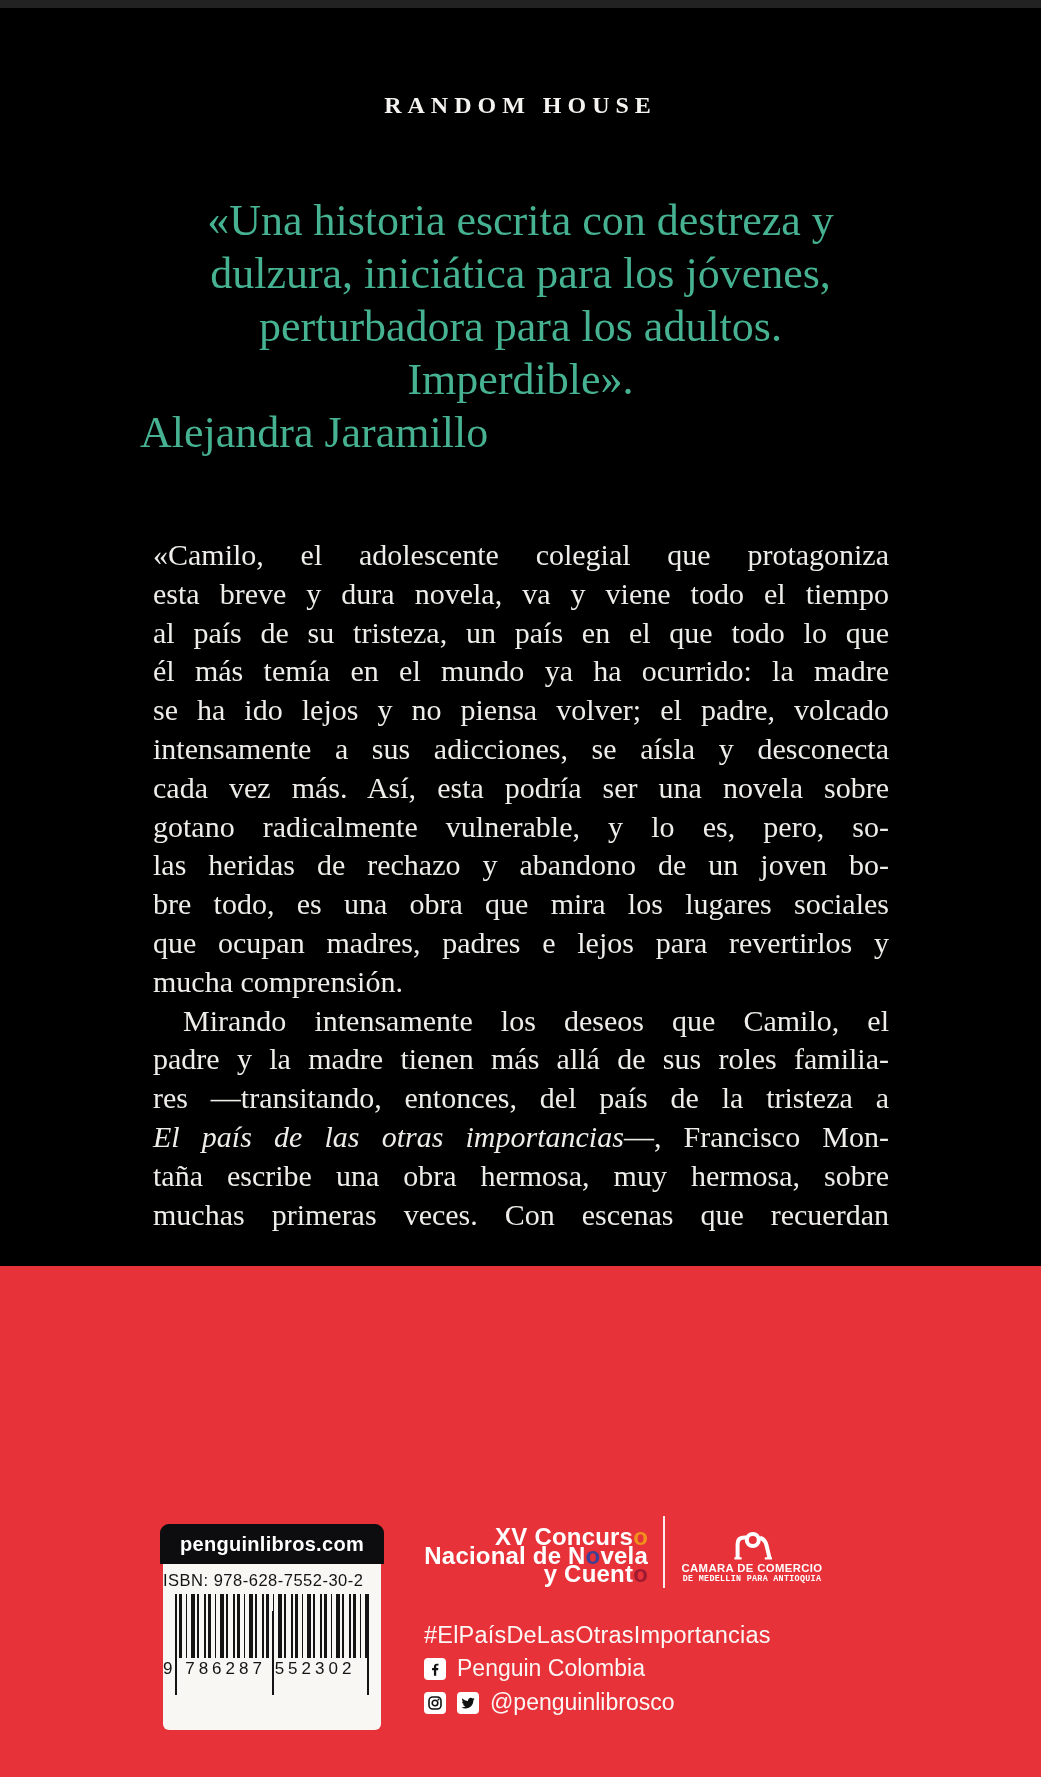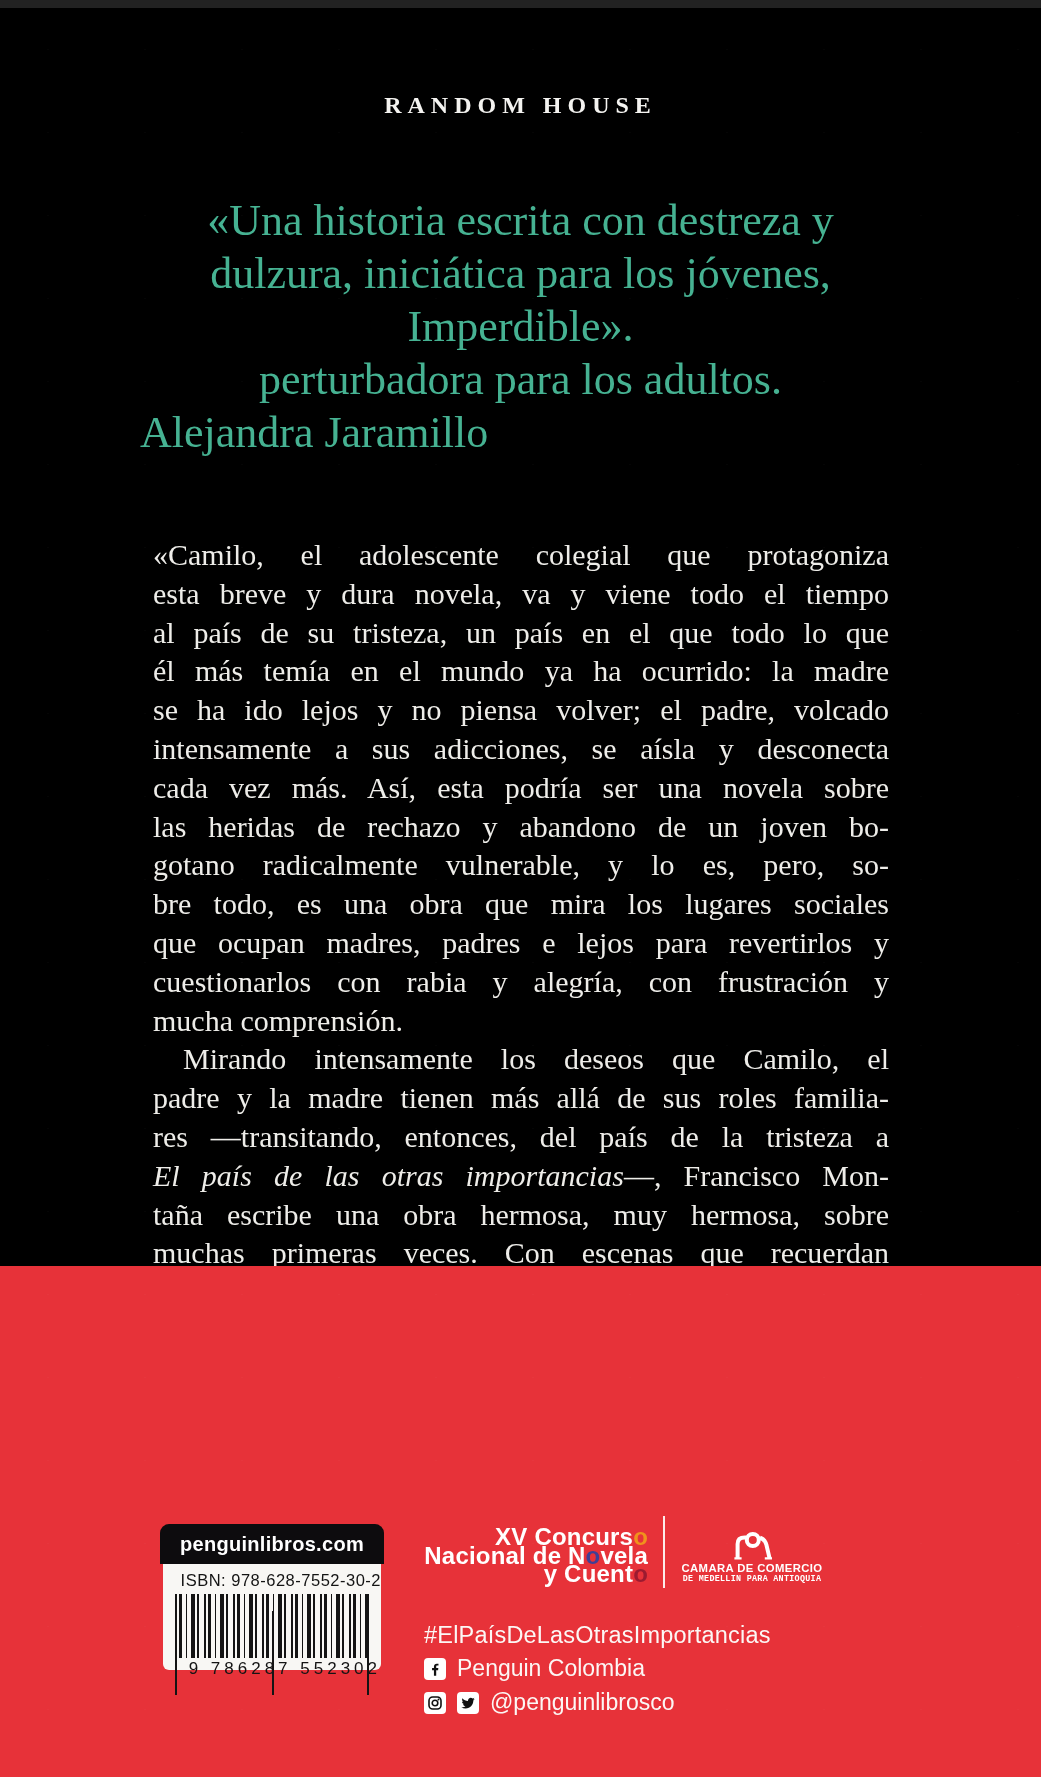--- a/index.html
+++ b/index.html
@@ -25,22 +25,22 @@
   .jline.rag{text-align-last:left;}
   .jline.indent{text-indent:30px;}
 
   .red-panel{position:absolute;left:0;top:1258px;width:100%;height:519px;background:#e73239;
     font-family:"Liberation Sans", sans-serif;}
 
   
   .barcode-block{position:absolute;left:160px;top:258px;width:224px;}
   .site-bar{background:#0d0c0e;color:#fff;font-weight:700;font-size:20px;line-height:40px;
     text-align:center;border-radius:9px 9px 0 0;letter-spacing:.3px;}
-  .barcode-box{position:relative;background:#f8f7f4;margin:0 3px;height:106px;
-    border-radius:0 0 6px 6px;text-align:right;}
+  .barcode-box{position:relative;background:#f8f7f4;margin:0 3px;height:166px;
+    border-radius:0 0 6px 6px;text-align:left;}
   .isbn{padding-top:7px;color:#141414;font-size:16.5px;letter-spacing:.5px;}
   .bars{height:64px;margin:4px 12px 0;
     background:repeating-linear-gradient(90deg,
       #141414 0 2px,#f8f7f4 2px 4px,#141414 4px 7px,#f8f7f4 7px 11px,
       #141414 11px 12px,#f8f7f4 12px 16px,#141414 16px 20px,#f8f7f4 20px 22px,
       #141414 22px 24px,#f8f7f4 24px 29px);}
   .digits{color:#141414;font-size:17px;letter-spacing:4px;margin-top:1px;}
   .guard{position:absolute;width:2px;background:#141414;top:47px;height:84px;}
   .guard.g1{left:12px;} .guard.g2{left:50%;} .guard.g3{right:12px;}
 
@@ -66,39 +66,38 @@
 </head>
 <body>
 
 <div class="page">
 
   <div class="publisher">RANDOM HOUSE</div>
 
   <div class="quote">
       <div class="jline">«Una historia escrita con destreza y</div>
       <div class="jline">dulzura, iniciática para los jóvenes,</div>
+      <div class="jline">perturbadora para los adultos.</div>
       <div class="jline">Imperdible».</div>
-      <div class="jline">perturbadora para los adultos.</div>
     </div>
   <div class="quote-attrib">Alejandra Jaramillo</div>
 
   <div class="body-text">
     <div>
         <div class="jline">«Camilo, el adolescente colegial que protagoniza</div>
         <div class="jline">esta breve y dura novela, va y viene todo el tiempo</div>
         <div class="jline">al país de su tristeza, un país en el que todo lo que</div>
         <div class="jline">él más temía en el mundo ya ha ocurrido: la madre</div>
         <div class="jline">se ha ido lejos y no piensa volver; el padre, volcado</div>
         <div class="jline">intensamente a sus adicciones, se aísla y desconecta</div>
         <div class="jline">cada vez más. Así, esta podría ser una novela sobre</div>
+        <div class="jline">gotano radicalmente vulnerable, y lo es, pero, so-</div>
         <div class="jline">las heridas de rechazo y abandono de un joven bo-</div>
-        <div class="jline">gotano radicalmente vulnerable, y lo es, pero, so-</div>
         <div class="jline">bre todo, es una obra que mira los lugares sociales</div>
         <div class="jline">que ocupan madres, padres e lejos para revertirlos y</div>
-        <div class="jline">cuestionarlos con rabia y alegría, con frustración y</div>
         <div class="jline rag">mucha comprensión.</div>
       </div>
     <div>
         <div class="jline indent">Mirando intensamente los deseos que Camilo, el</div>
         <div class="jline">padre y la madre tienen más allá de sus roles familia-</div>
         <div class="jline">res —transitando, entonces, del país de la tristeza a</div>
         <div class="jline"><i>El país de las otras importancias</i>—, Francisco Mon-</div>
         <div class="jline">taña escribe una obra hermosa, muy hermosa, sobre</div>
         <div class="jline">muchas primeras veces. Con escenas que recuerdan</div>
       </div>

